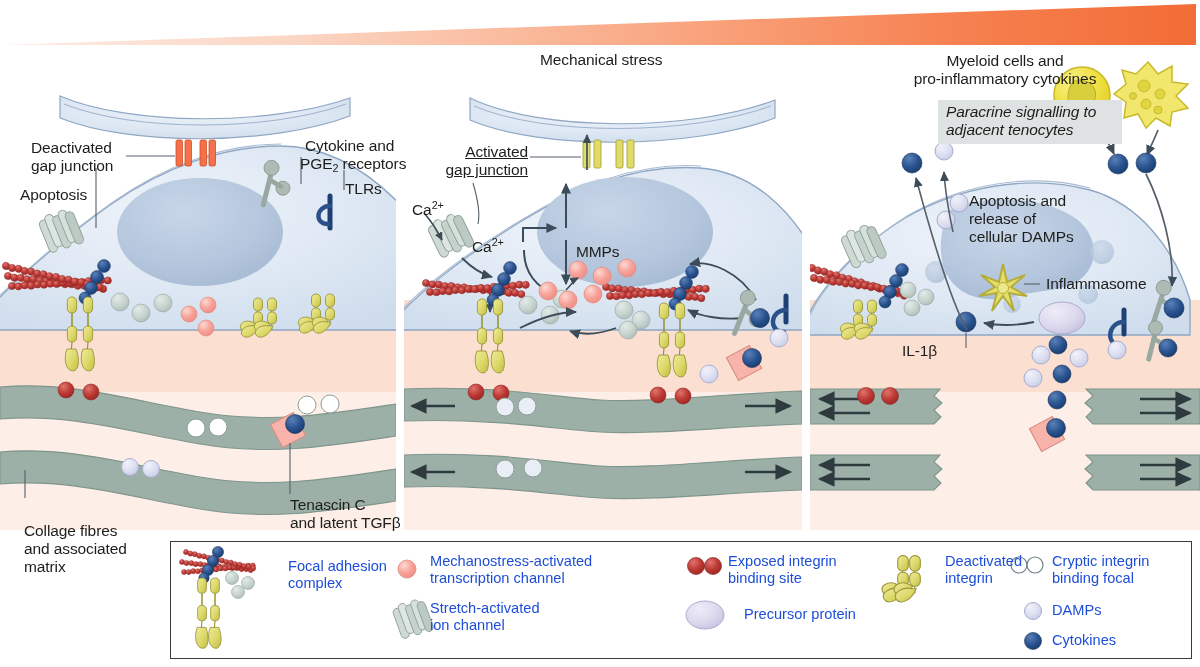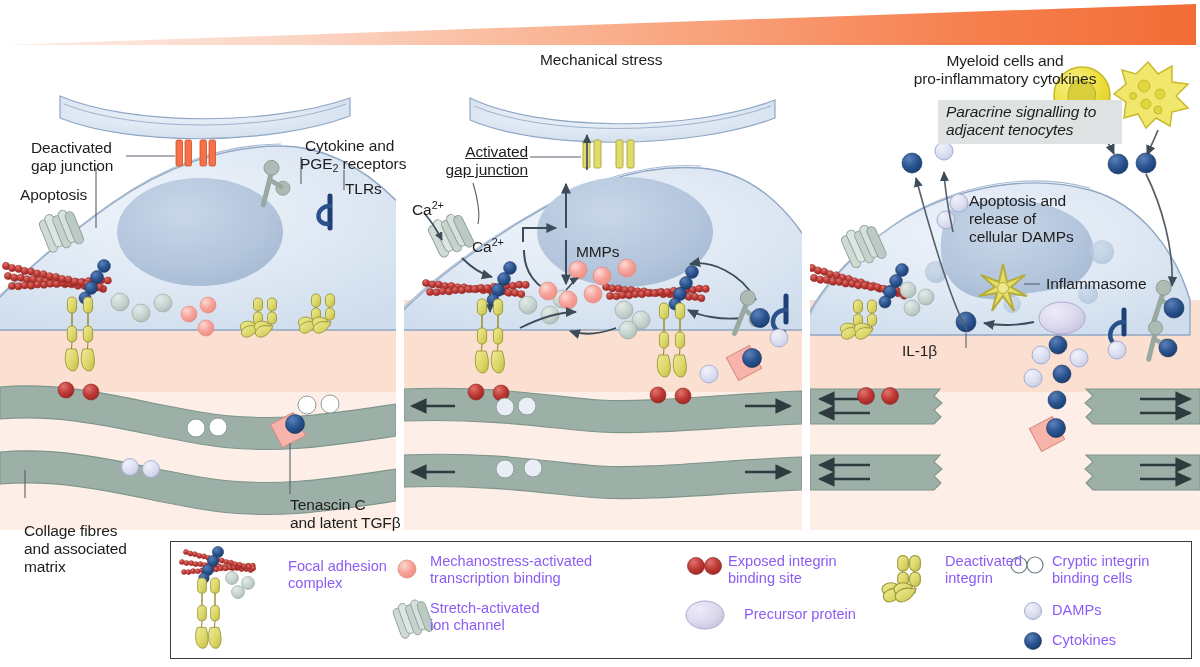--- a/index.html
+++ b/index.html
@@ -13,21 +13,21 @@
     position:absolute;
     font-family:"Liberation Sans", sans-serif;
     font-size:15.5px;
     line-height:18px;
     color:#1d1d1b;
     white-space:pre;
     letter-spacing:-0.1px;
   }
   .lbl.ctr{text-align:center;}
   .leg-txt{
-    position:absolute;font-size:14.6px;line-height:17px;white-space:pre;color:#8b5cf6;
+    position:absolute;font-size:14.6px;line-height:17px;white-space:pre;color:#1d4ed8;
   }
   .paracrine-box{
     position:absolute;left:938px;top:100px;width:184px;height:44px;
     background:#dfe2e2;
   }
   sub{font-size:70%;vertical-align:baseline;position:relative;top:3px;}
 </style>
 </head>
 <body>
 
@@ -745,26 +745,26 @@
 <div class="lbl" style="left:969px;top:192px;">Apoptosis and
 release of
 cellular DAMPs</div>
 <div class="lbl" style="left:1046px;top:275px;">Inflammasome</div>
 <div class="lbl" style="left:902px;top:342px;">IL-1β</div>
 
 
 <div class="leg-txt" style="left:288px;top:558px;">Focal adhesion
 complex</div>
 <div class="leg-txt" style="left:430px;top:553px;">Mechanostress-activated
-transcription binding</div>
+transcription channel</div>
 <div class="leg-txt" style="left:430px;top:600px;">Stretch-activated
 ion channel</div>
 <div class="leg-txt" style="left:728px;top:553px;">Exposed integrin
 binding site</div>
 <div class="leg-txt" style="left:728px;top:606px;margin-left:16px;">Precursor protein</div>
 <div class="leg-txt" style="left:945px;top:553px;">Deactivated
 integrin</div>
 <div class="leg-txt" style="left:1052px;top:553px;">Cryptic integrin
-binding cells</div>
+binding focal</div>
 <div class="leg-txt" style="left:1052px;top:602px;">DAMPs</div>
 <div class="leg-txt" style="left:1052px;top:632px;">Cytokines</div>
 
 </div>
 
 </body></html>

